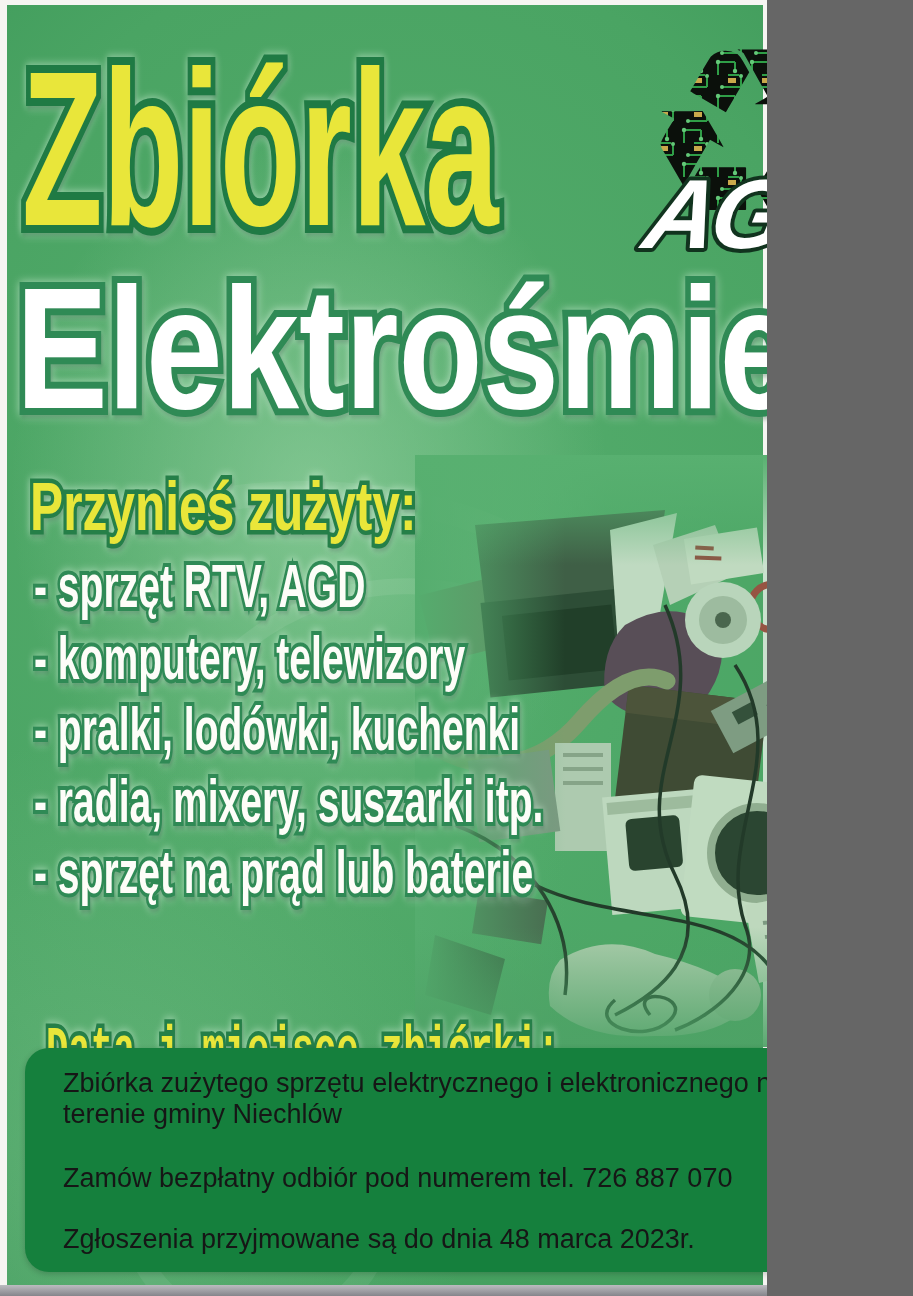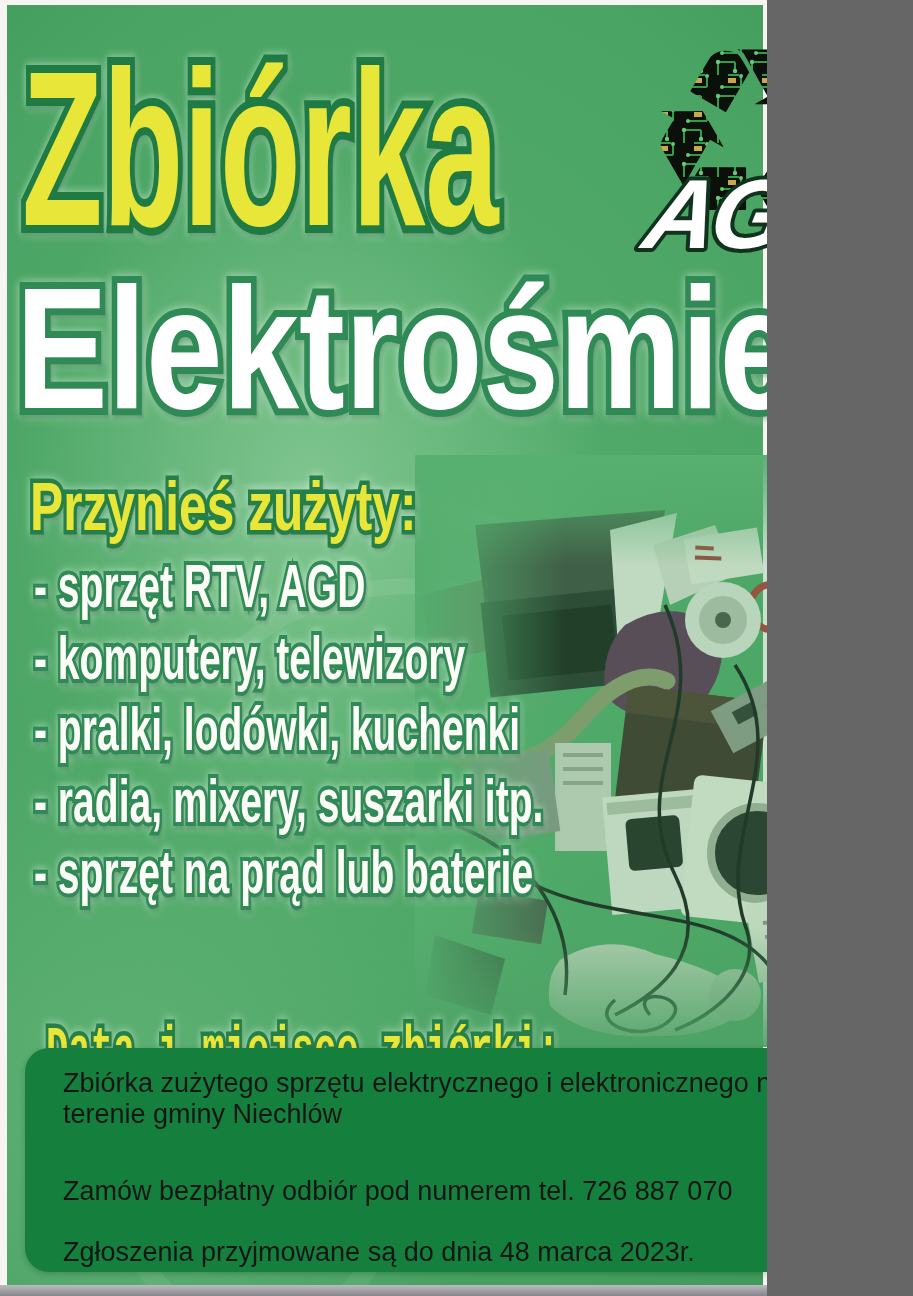--- a/index.html
+++ b/index.html
@@ -52,21 +52,21 @@
 
   .photo{position:absolute; left:415px; top:455px; width:473px; height:592px; z-index:1;}
 
   .info-box{
     position:absolute; left:25px; top:1048px; width:863px; height:224px; z-index:3;
     background:#15803d; border-radius:24px; box-sizing:border-box;
     padding:20px 30px 0 38px; box-shadow:0 2px 6px rgba(0,0,0,.20);
     color:#161616; font-size:27px; line-height:31px;
   }
   .info-box p{margin:0;}
-  .info-box p.gap1{margin-top:46px;}
+  .info-box p.gap1{margin-top:33px;}
   .info-box p.gap2{margin-top:30px;}
 
   .logo{position:absolute; left:612px; top:24px; width:278px; height:240px; z-index:2;}
 </style>
 </head>
 <body>
 
 <div class="page">
 
   <div class="poster-bg"></div>

